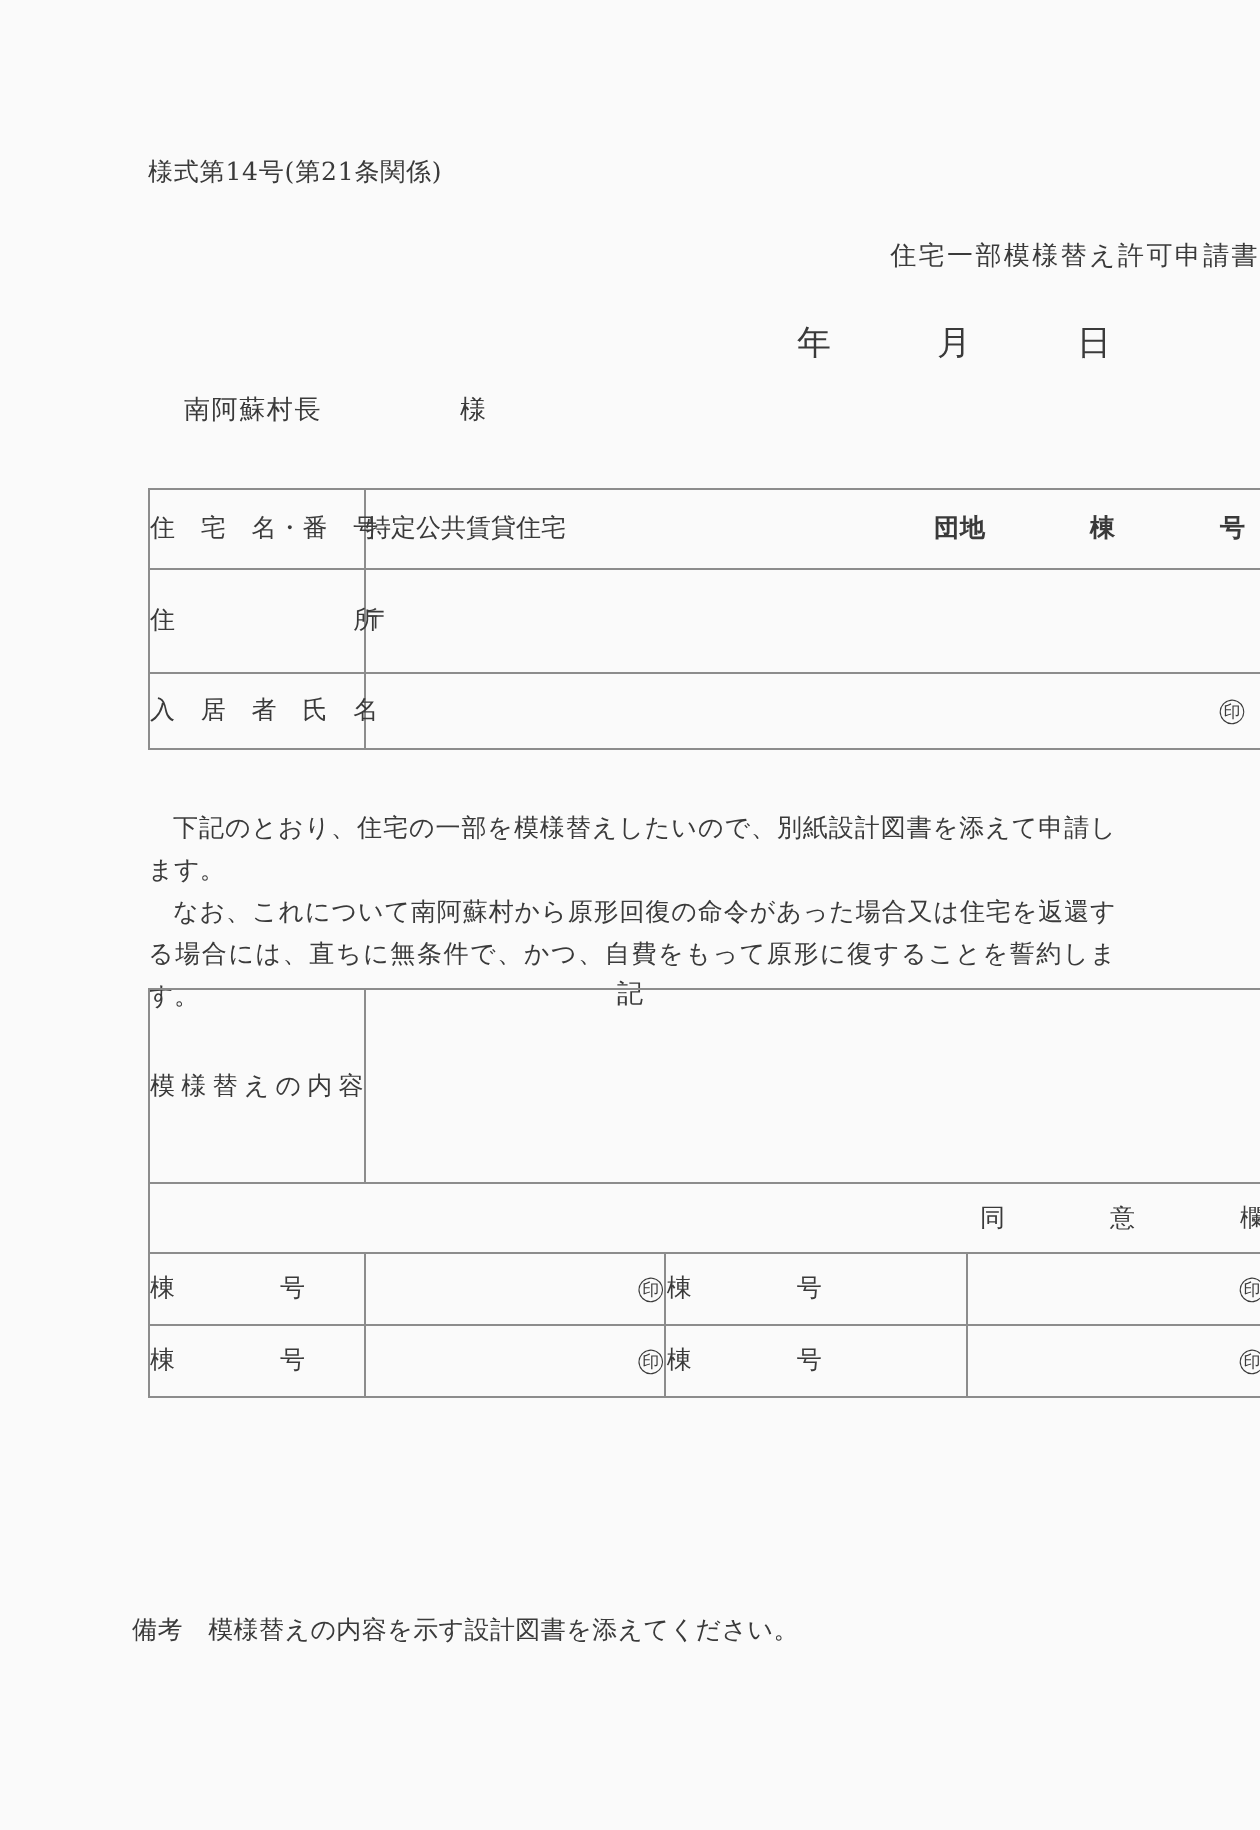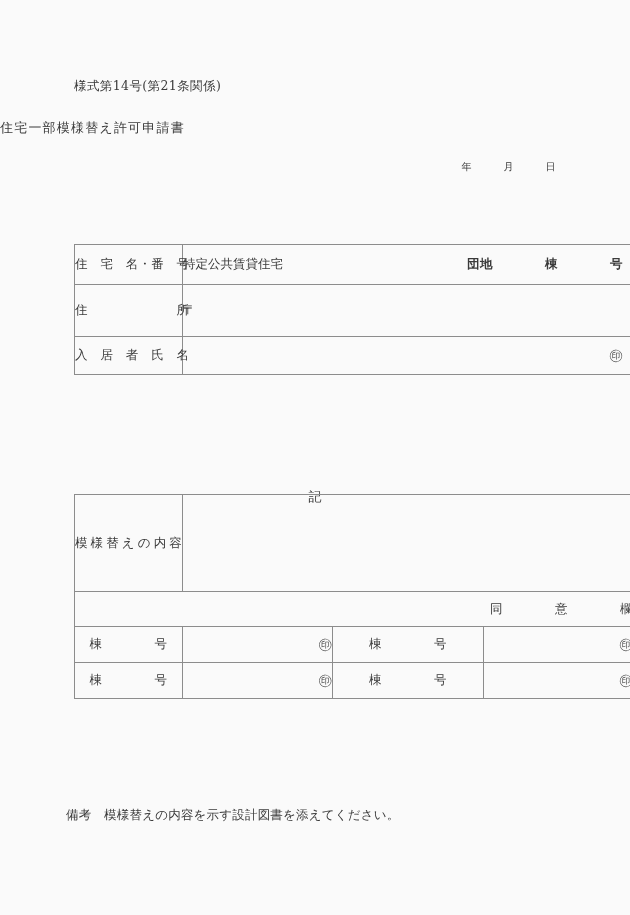--- a/index.html
+++ b/index.html
@@ -29,29 +29,29 @@
     font-size: 12.5px;
     letter-spacing: 0.4px;
     white-space: nowrap;
     text-align: right;
   }
   .doc-title {
     position: absolute;
     left: 0;
     top: 119px;
     width: 630px;
-    text-align: left;
+    text-align: right;
     font-size: 13px;
     letter-spacing: 1.2px;
   }
   .date-line {
     position: absolute;
     right: 74px;
     top: 160px;
-    font-size: 10px;
+    font-size: 17px;
     white-space: pre;
     letter-spacing: 0.5px;
   }
   .addressee {
     position: absolute;
     left: 92px;
     top: 196px;
     font-size: 13px;
     white-space: pre;
     letter-spacing: 0.8px;
@@ -145,21 +145,21 @@
   #table-detail .r-period  { height: 38px; }
   #table-detail .r-consent-head { height: 35px; }
   #table-detail .r-consent { height: 36px; }
   .consent-head {
     text-align: right;
     white-space: pre;
     letter-spacing: 0.5px;
   }
   .wing-lbl {
     width: 108px;
-    text-align: center;
+    text-align: left;
     white-space: pre;
     letter-spacing: 0.5px;
     padding: 0 6px;
     box-sizing: border-box;
   }
   .wing-lbl.wide { width: 133px; }
   .seal-cell {
     text-align: right;
     padding-right: 12px;
     font-size: 14px;
@@ -179,20 +179,21 @@
 <body>
 
 <div class="page">
 
   <div class="form-no">様式第14号(第21条関係)</div>
 
   <div class="doc-title">住宅一部模様替え許可申請書</div>
 
   <div class="date-line">年　　　月　　　日</div>
 
+  <div class="addressee">南阿蘇村長　　　　　様</div>
 
   <table class="form-table" id="table-dwelling">
     <tbody>
       <tr class="r1">
         <td class="lbl">住　宅　名・番　号</td>
         <td class="val">
           <div class="house-line">
             <span class="est">特定公共賃貸住宅</span>
             <span class="tail">団地　　　　棟　　　　号</span>
           </div>
@@ -206,20 +207,24 @@
       </tr>
       <tr class="r3">
         <td class="lbl">入　居　者　氏　名</td>
         <td class="val">
           <span class="seal-right">㊞</span>
         </td>
       </tr>
     </tbody>
   </table>
 
+  <div class="body-text">
+    <p class="indent">下記のとおり、住宅の一部を模様替えしたいので、別紙設計図書を添えて申請します。</p>
+    <p class="indent">なお、これについて南阿蘇村から原形回復の命令があった場合又は住宅を返還する場合には、直ちに無条件で、かつ、自費をもって原形に復することを誓約します。</p>
+  </div>
 
   <div class="ki-mark">記</div>
 
   <table class="form-table" id="table-detail">
     <tbody>
       <tr class="r-content">
         <td class="lbl">模様替えの内容</td>
         <td class="val" colspan="3"></td>
       </tr>
       <tr class="r-consent-head">

